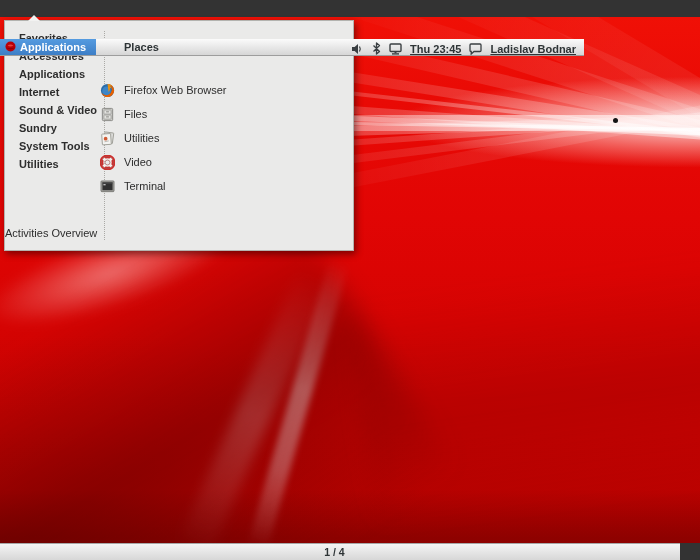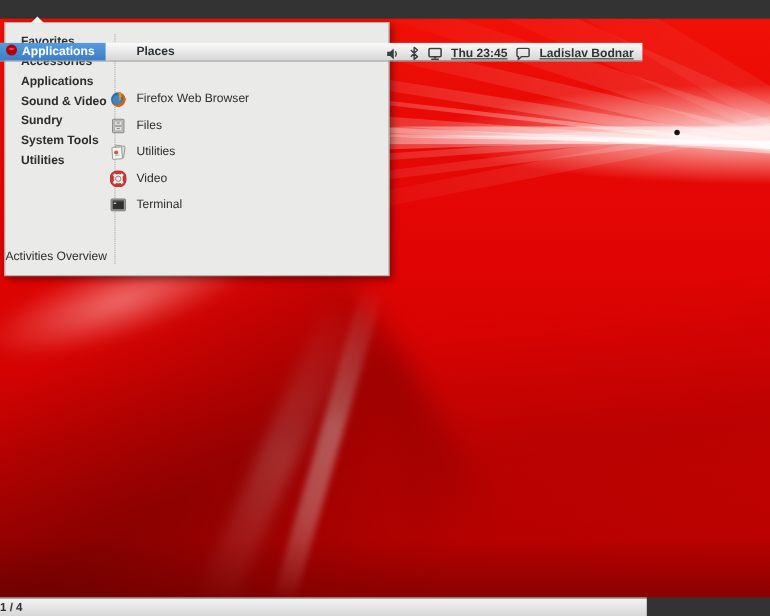--- a/index.html
+++ b/index.html
@@ -49,24 +49,24 @@
   }
   .cat-col{position:absolute;left:0;top:8px;width:98px;}
   .cat-item{height:18px;line-height:18px;padding-left:14px;cursor:default;font-weight:bold;}
   .activities{position:absolute;left:0;top:203px;height:18px;line-height:18px;cursor:default;}
   .menu-divider{position:absolute;left:99px;top:10px;bottom:10px;border-left:1px dotted #aaa9a5;}
   .apps-col{position:absolute;left:92px;top:9px;right:6px;margin-top:48px;}
   .app-row{height:24px;display:flex;align-items:center;gap:9px;padding-left:3px;cursor:default;}
   .app-row svg{display:block;flex:0 0 auto;}
   
   .bottombar{
-    position:absolute;left:0;top:543px;width:588px;height:17px;
+    position:absolute;left:0;top:543px;width:680px;height:17px;
     background:linear-gradient(180deg,#f4f4f4,#d7d7d7);
     border-top:1px solid #a6a6a6;box-sizing:border-box;
-    display:flex;align-items:center;justify-content:flex-start;
+    display:flex;align-items:center;justify-content:center;
     font-size:10.5px;font-weight:600;color:#2e3436;padding-right:11px;z-index:5;
   }
 </style>
 </head>
 <body>
 
 <div class="desktop">
 
   <div class="wallpaper">
     <div class="ray" style="top:77px;height:14px;transform:rotate(-11deg);background:linear-gradient(to left,rgba(255,255,255,.18),rgba(255,255,255,0) 62%);"></div>
@@ -136,20 +136,21 @@
     </div>
   </div>
 
   <div class="menu">
     <div class="menu-pointer"></div>
 
     <div class="cat-col">
       <div class="cat-item">Favorites</div>
       <div class="cat-item">Accessories</div>
       <div class="cat-item">Applications</div>
+      <div class="cat-item">Internet</div>
       <div class="cat-item">Sound &amp; Video</div>
       <div class="cat-item">Sundry</div>
       <div class="cat-item">System Tools</div>
       <div class="cat-item">Utilities</div>
     </div>
 
     <div class="activities">Activities Overview</div>
 
     <div class="menu-divider"></div>
 

